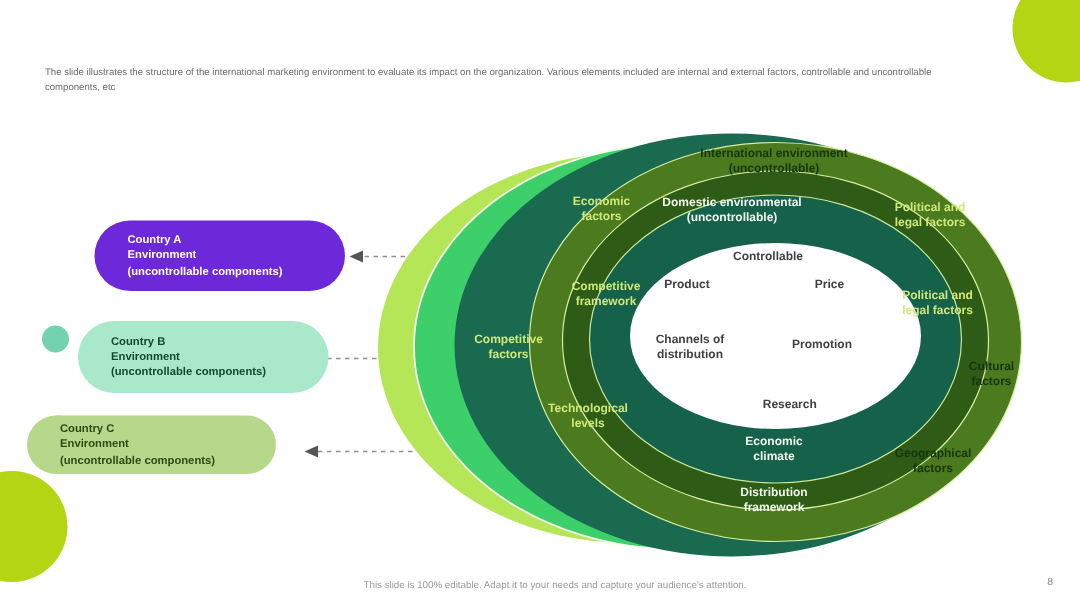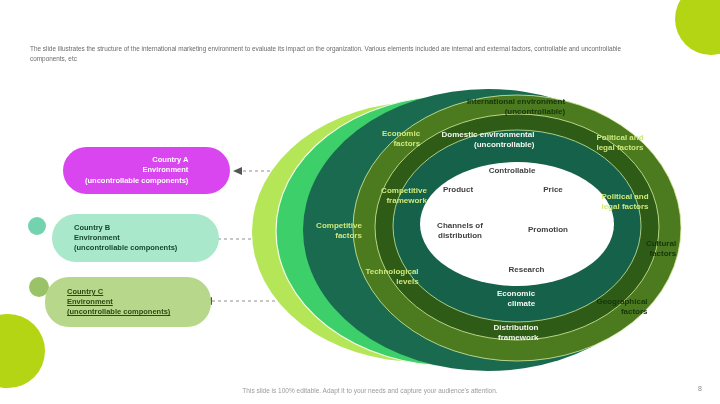--- a/index.html
+++ b/index.html
@@ -11,36 +11,36 @@
     position:absolute;left:30px;top:12px;width:640px;
     font-size:17px;font-weight:bold;color:#141414;letter-spacing:-0.2px;
   }
   .subtitle{
     position:absolute;left:30px;top:44px;width:618px;
     font-size:6.4px;color:#6b6b6b;line-height:1.55;
   }
   .diagram-svg{position:absolute;left:0;top:0;}
   .lbl{
     position:absolute;transform:translate(-50%,-50%);
-    font-size:8px;font-weight:bold;line-height:1.2;text-align:right;
+    font-size:8px;font-weight:bold;line-height:1.2;text-align:center;
     white-space:pre-line;pointer-events:none;
   }
   .lbl.dark{color:#16350b;}
   .lbl.lime{color:#cfe87a;}
   .lbl.white{color:#f2f8ee;}
   .lbl.core{color:#3f3f3f;}
   .lbl.la{text-align:center;}
   .pill{
     position:absolute;border-radius:24px;display:flex;align-items:center;
     font-size:7.5px;font-weight:bold;line-height:1.35;
   }
   .pill .txt{padding-left:22px;white-space:pre-line;}
   .pill.a{left:63px;top:147px;width:167px;height:47px;color:#ffffff;}
   .pill.b{left:52px;top:214px;width:167px;height:48px;color:#17472b;}
-  .pill.c{left:45px;top:277px;width:166px;height:50px;color:#2c4a12;text-decoration:underline;}
+  .pill.c{left:18px;top:277px;width:166px;height:39px;color:#2c4a12;}
   .footer{
     position:absolute;left:170px;top:387px;width:400px;text-align:center;
     font-size:6.5px;color:#9a9a9a;
   }
   .page-num{
     position:absolute;right:18px;top:385px;font-size:7px;color:#8a8a8a;
   }
 </style>
 </head>
 <body>
@@ -104,21 +104,21 @@
 framework</div>
 
   <div class="lbl core" style="left:512px;top:171px;">Controllable</div>
   <div class="lbl core" style="left:458px;top:190px;">Product</div>
   <div class="lbl core" style="left:553px;top:190px;">Price</div>
   <div class="lbl core la" style="left:460px;top:231px;">Channels of
 distribution</div>
   <div class="lbl core" style="left:548px;top:230px;">Promotion</div>
   <div class="lbl core" style="left:508px;top:270px;padding-left:37px;">Research</div>
 
-  <div class="pill a" style="background: #d946ef; text-align: right;">
+  <div class="pill a" style="background: #6d28d9;">
     <div class="txt">Country A
 Environment
 (uncontrollable components)</div>
   </div>
   <div class="pill b" style="background: rgb(169, 232, 203);">
     <div class="txt">Country B
 Environment
 (uncontrollable components)</div>
   </div>
   <div class="pill c" style="background: rgb(183, 215, 139);">

